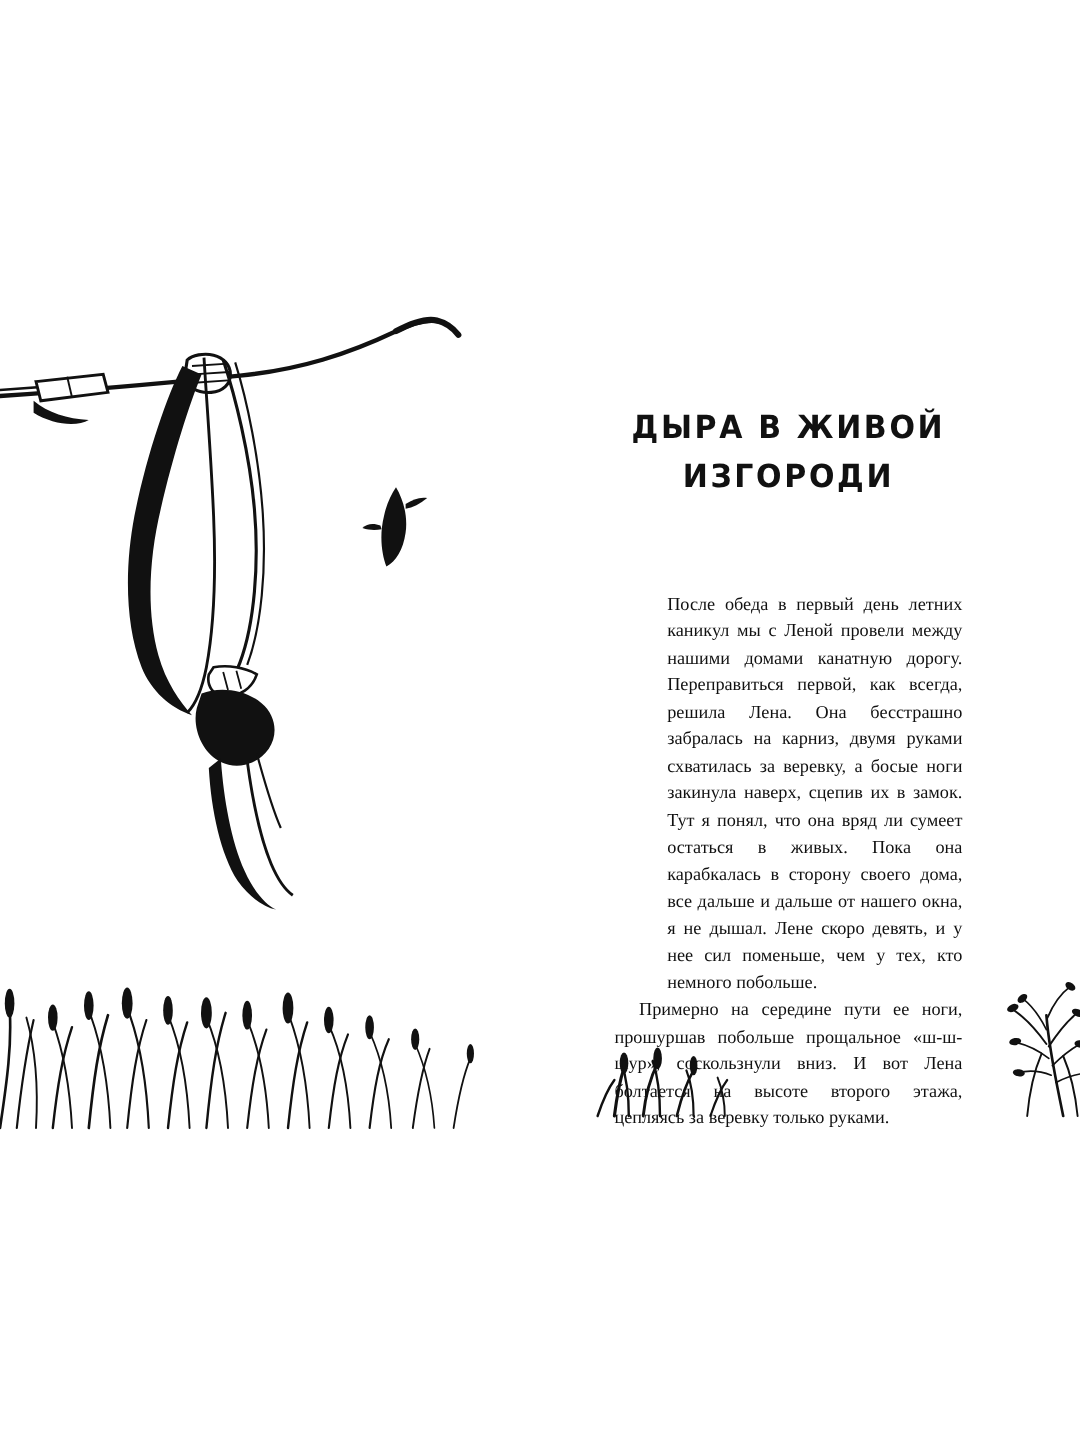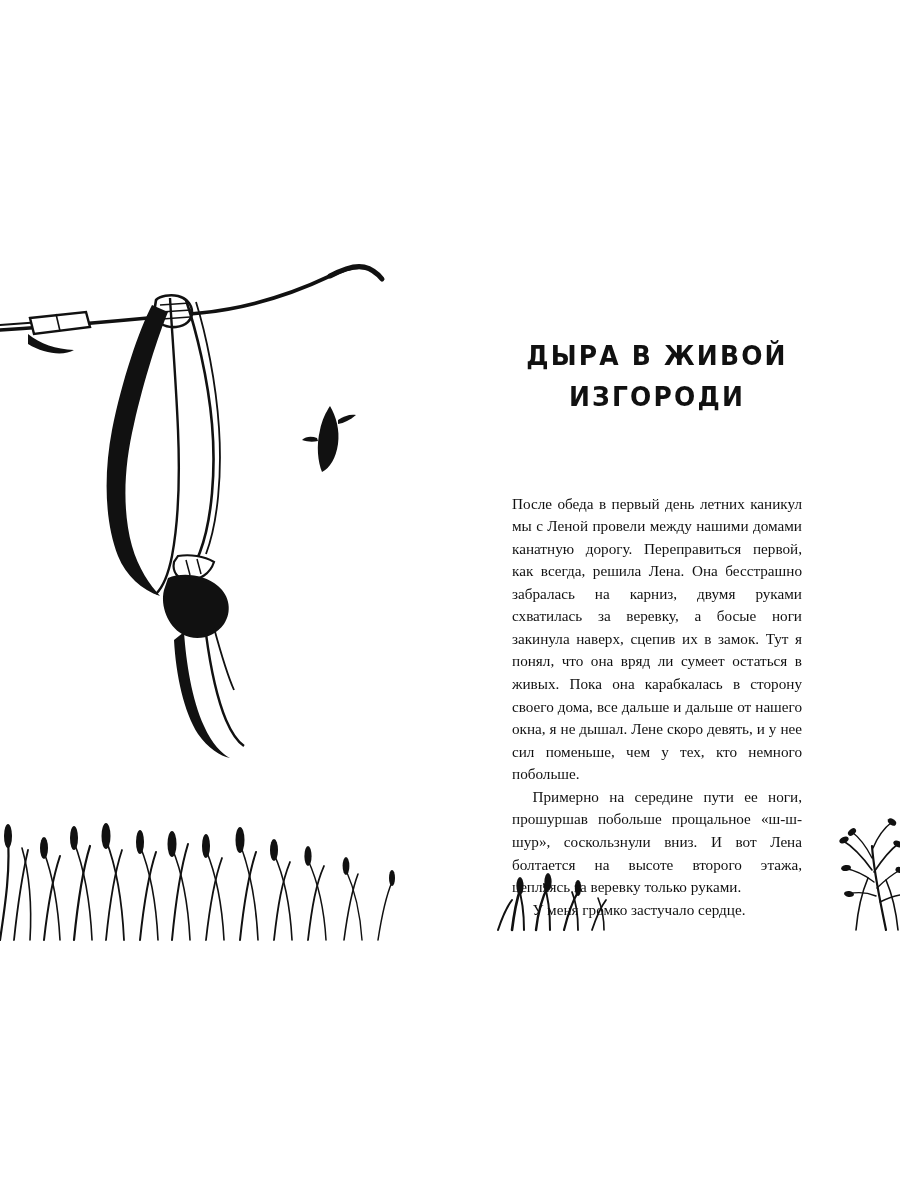--- a/index.html
+++ b/index.html
@@ -58,20 +58,21 @@
     text-align: justify;
     text-justify: inter-word;
     hyphens: manual;
   }
   .body-text p {
     margin: 0;
     text-indent: 1.35em;
   }
   .body-text p.first {
     text-indent: 0;
+    margin-left: 44px;
   }
 </style>
 </head>
 <body>
 
 <div class="page">
 
   <svg class="illustration" viewBox="0 0 900 1200" xmlns="http://www.w3.org/2000/svg">
 
     <g>
@@ -211,17 +212,16 @@
   <div class="text-column">
 
     <h1 class="chapter-title">
       <span class="line line1">ДЫРА В ЖИВОЙ</span>
       <span class="line line2">ИЗГОРОДИ</span>
     </h1>
 
     <div class="body-text">
       <p class="first">После обеда в первый день летних каникул мы с Леной провели между нашими домами канатную дорогу. Переправиться первой, как всегда, решила Лена. Она бесстрашно забралась на карниз, двумя руками схватилась за веревку, а босые ноги закинула наверх, сцепив их в замок. Тут я понял, что она вряд ли сумеет остаться в живых. Пока она карабкалась в сторону своего дома, все дальше и дальше от нашего окна, я не дышал. Лене скоро девять, и у нее сил поменьше, чем у тех, кто немного побольше.</p>
       <p>Примерно на середине пути ее ноги, прошуршав побольше прощальное «ш-ш-шур», соскользнули вниз. И вот Лена болтается на высоте второго этажа, цепляясь за веревку только руками.</p>
-      <p>У меня громко застучало сердце.</p>
     </div>
 
   </div>
 </div>
 
 </body></html>

